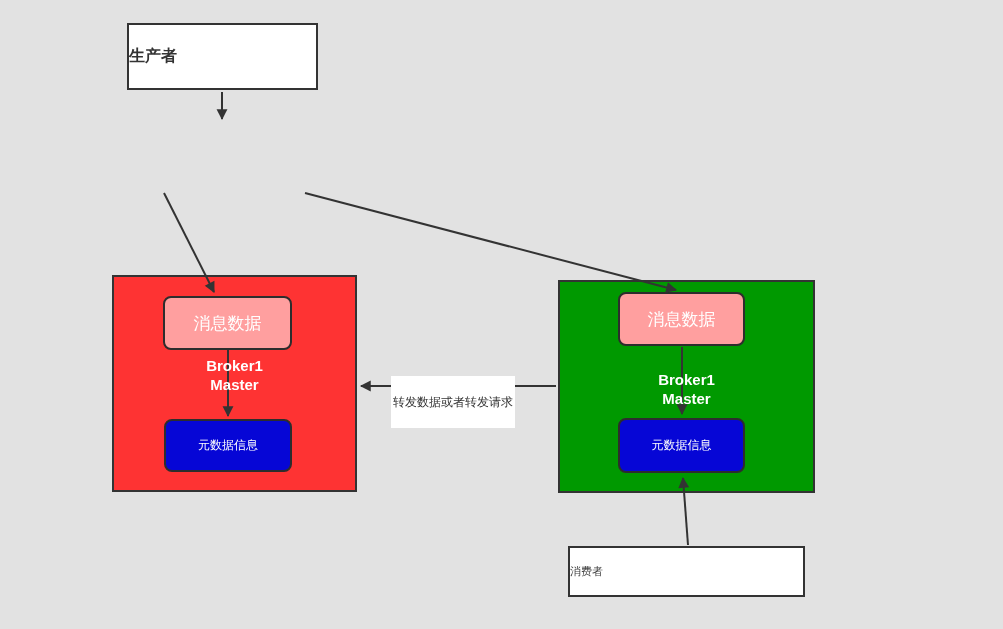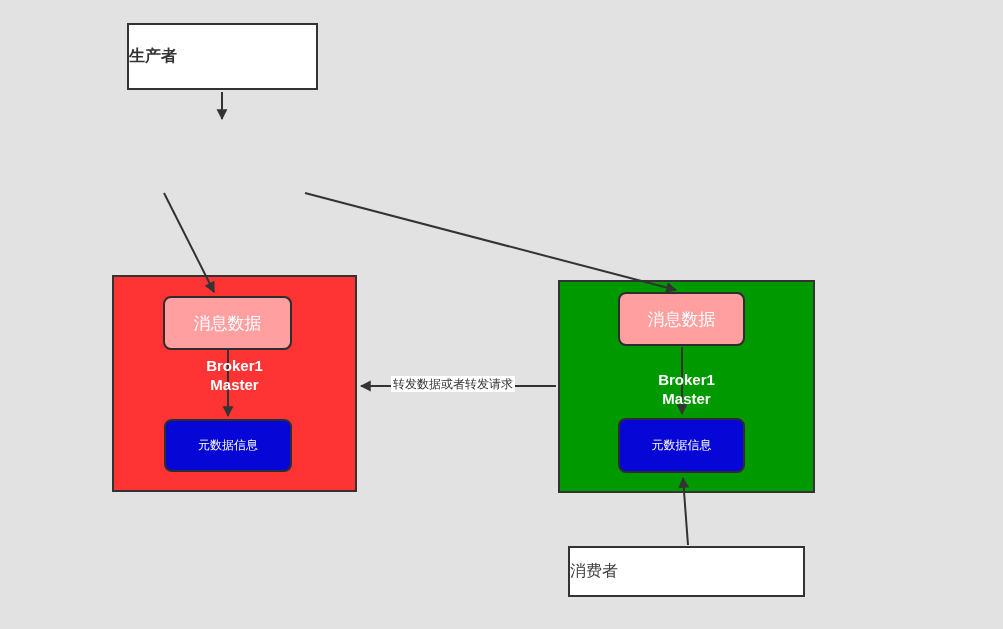--- a/index.html
+++ b/index.html
@@ -16,21 +16,21 @@
   
   .node{
     position:absolute;
     box-sizing:border-box;
     background:var(--node_fill,#ffffff);
     border:2px solid var(--border,#333333);
     display:flex;align-items:center;justify-content:flex-start;
     color:var(--text_dark,#333333);
   }
   .node.bold{font-weight:bold;font-size:16px;}
-  .node.small{font-size:16px;color:#404040;}
+  .node.small{font-size:11px;color:#404040;}
   .producer{left:127px;top:23px;width:191px;height:67px;}
   .message{left:127px;top:123px;width:190px;height:69px;}
   .consumer{left:568px;top:546px;width:237px;height:51px;}
 
   
   .container{
     position:absolute;
     box-sizing:border-box;
     border:2px solid var(--border,#333333);
   }
@@ -73,21 +73,21 @@
   svg.arrows line{stroke:var(--arrow,#333333);stroke-width:2;}
 
   
   .edge-label{
     position:absolute;
     left:391px;top:376px;
     background:#ffffff;
     color:var(--text_dark,#333333);
     font-size:12px;
     line-height:16px;
-    padding:0 2px;
+    padding:18px 2px;
     z-index:6;
     white-space:nowrap;
   }
 </style>
 </head>
 <body>
 
 <div class="stage">
 
   <div class="node bold producer">

